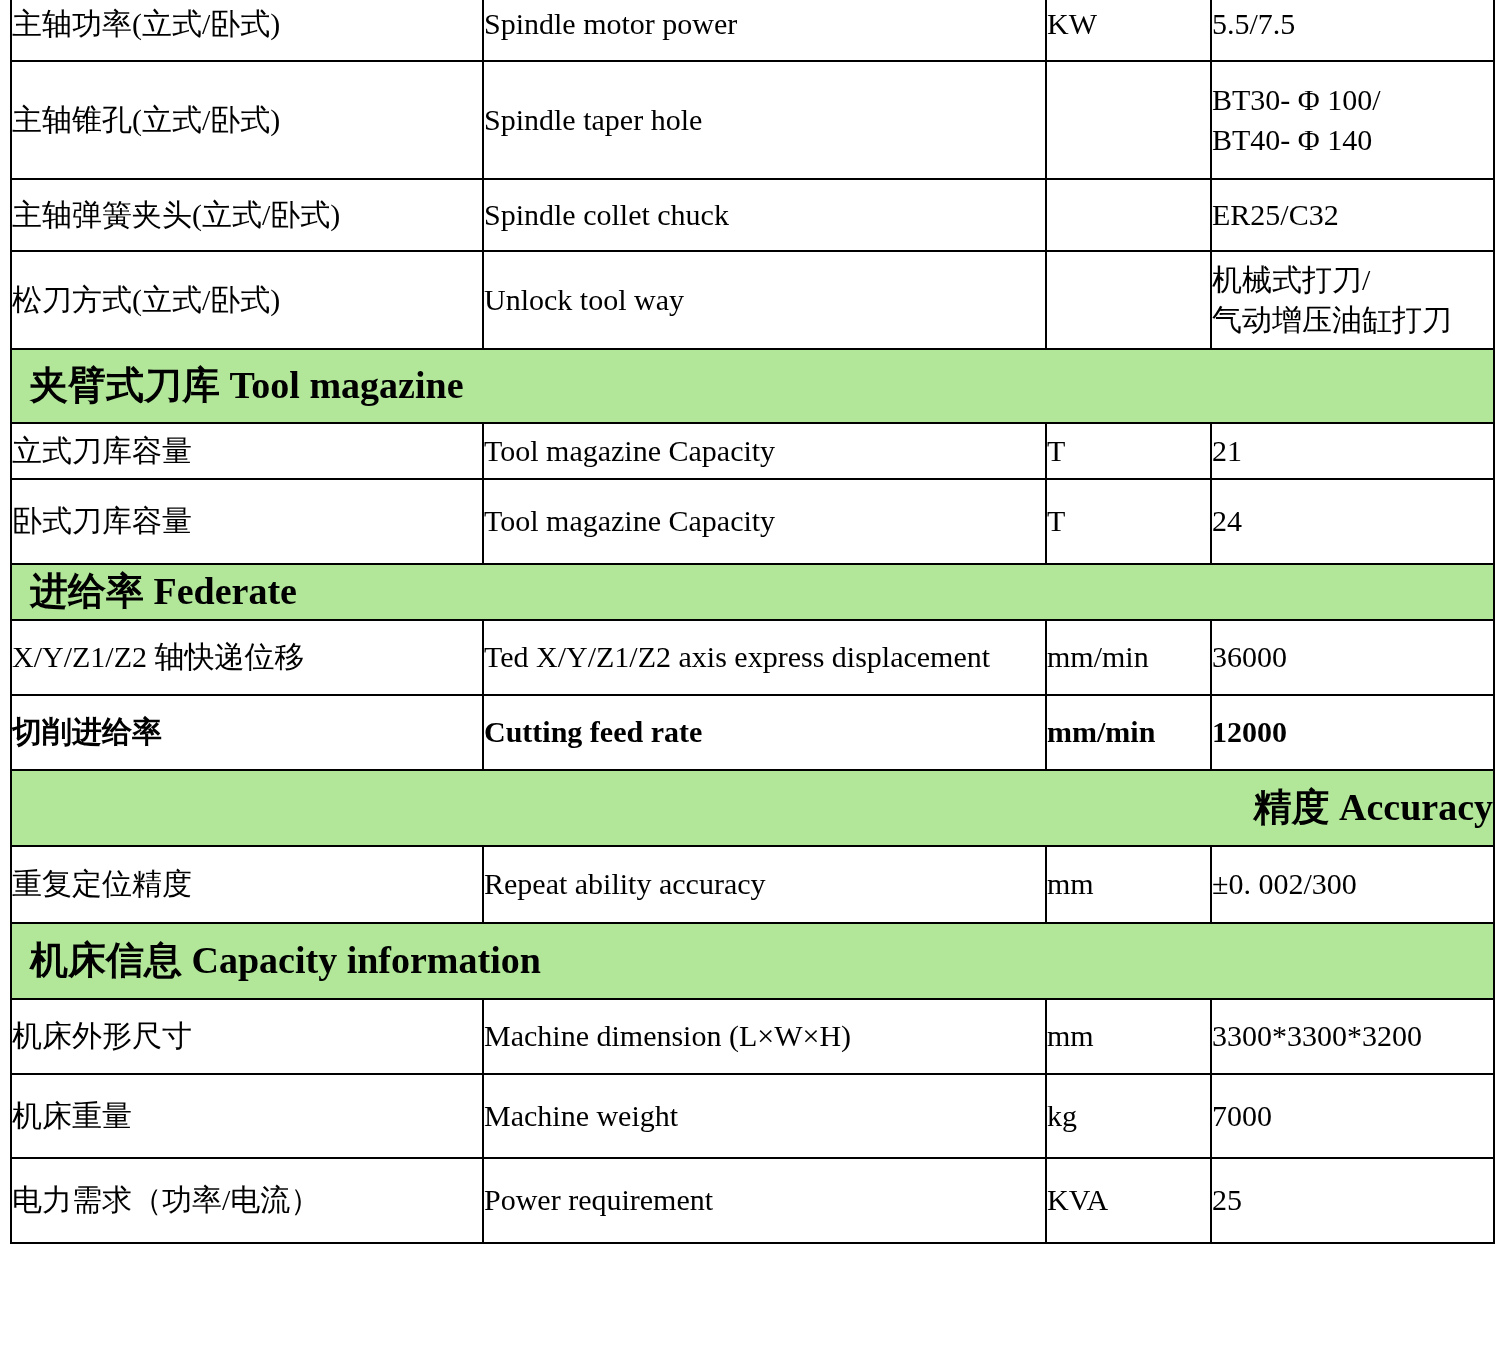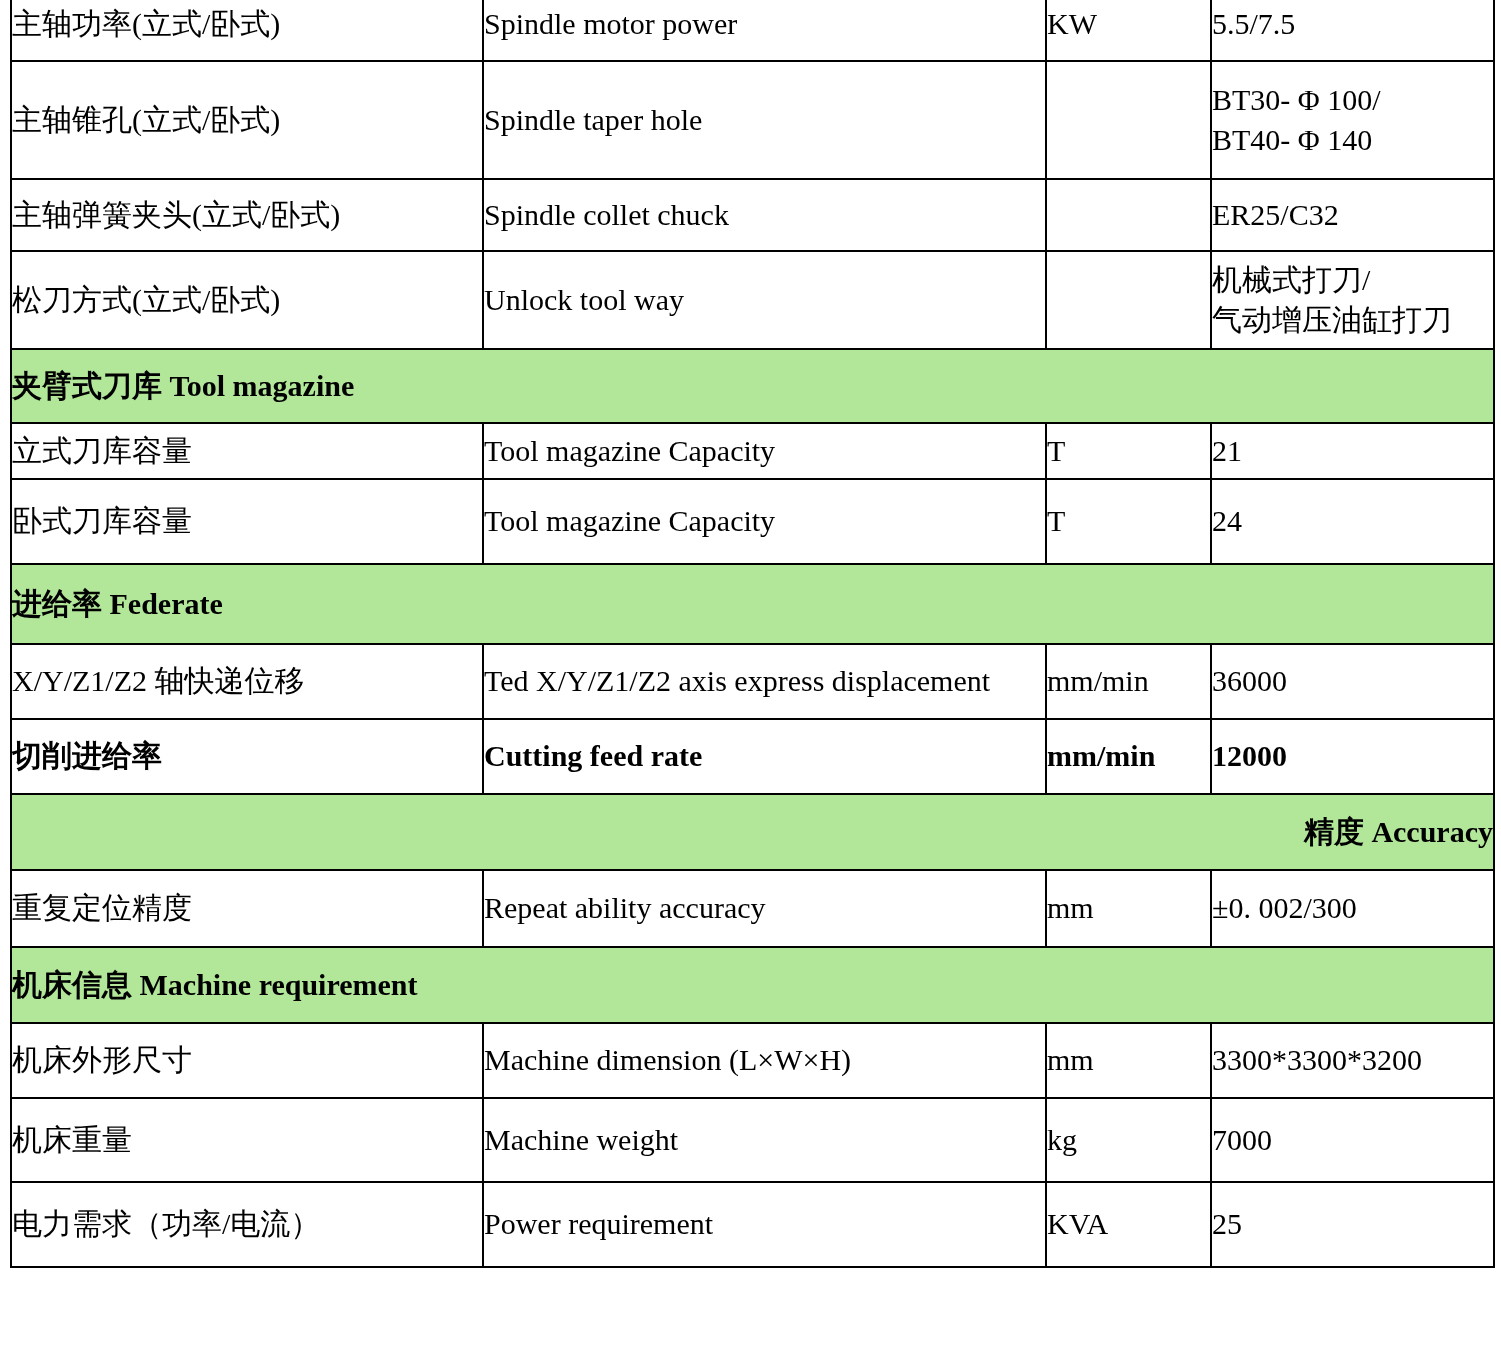--- a/index.html
+++ b/index.html
@@ -36,21 +36,22 @@
     line-height: 1.35;
     padding: 0;
     overflow: hidden;
   }
   td.c-cn   { padding-left: 18px; }
   td.c-en   { padding-left: 14px; }
   td.c-unit { padding-left: 12px; }
   td.c-val  { padding-left: 14px; white-space: pre-line; line-height: 53px; }
   tr.section td {
     font-weight: bold;
-    font-size: 30px;
+    padding-left: 18px;
+    font-size: 38px;
   }
 </style>
 </head>
 <body>
 
 <div class="viewport">
   <table class="spec">
     <colgroup>
       <col style="width:472px">
       <col style="width:563px">
@@ -92,21 +93,21 @@
           <td class="c-en">Tool magazine Capacity</td>
           <td class="c-unit">T</td>
           <td class="c-val">21</td>
         </tr>
         <tr style="height: 85px;">
           <td class="c-cn">卧式刀库容量</td>
           <td class="c-en">Tool magazine Capacity</td>
           <td class="c-unit">T</td>
           <td class="c-val">24</td>
         </tr>
-        <tr class="section" style="height: 80px;">
+        <tr class="section" style="height: 56px;">
           <td colspan="4" style="background: rgb(178, 231, 154);">进给率 Federate</td>
         </tr>
         <tr style="height: 75px;">
           <td class="c-cn">X/Y/Z1/Z2 轴快递位移</td>
           <td class="c-en">Ted X/Y/Z1/Z2 axis express displacement</td>
           <td class="c-unit">mm/min</td>
           <td class="c-val">36000</td>
         </tr>
         <tr style="height: 75px; font-weight: bold;">
           <td class="c-cn">切削进给率</td>
@@ -117,21 +118,21 @@
         <tr class="section" style="height: 76px; text-align: right;">
           <td colspan="4" style="background: rgb(178, 231, 154);">精度 Accuracy</td>
         </tr>
         <tr style="height: 77px; margin-left: 32px;">
           <td class="c-cn">重复定位精度</td>
           <td class="c-en">Repeat ability accuracy</td>
           <td class="c-unit">mm</td>
           <td class="c-val">±0. 002/300</td>
         </tr>
         <tr class="section" style="height: 76px;">
-          <td colspan="4" style="background: rgb(178, 231, 154);">机床信息 Machine requirement</td>
+          <td colspan="4" style="background: rgb(178, 231, 154);">机床信息 Capacity information</td>
         </tr>
         <tr style="height: 75px;">
           <td class="c-cn">机床外形尺寸</td>
           <td class="c-en">Machine dimension (L×W×H)</td>
           <td class="c-unit">mm</td>
           <td class="c-val">3300*3300*3200</td>
         </tr>
         <tr style="height: 84px;">
           <td class="c-cn">机床重量</td>
           <td class="c-en">Machine weight</td>

